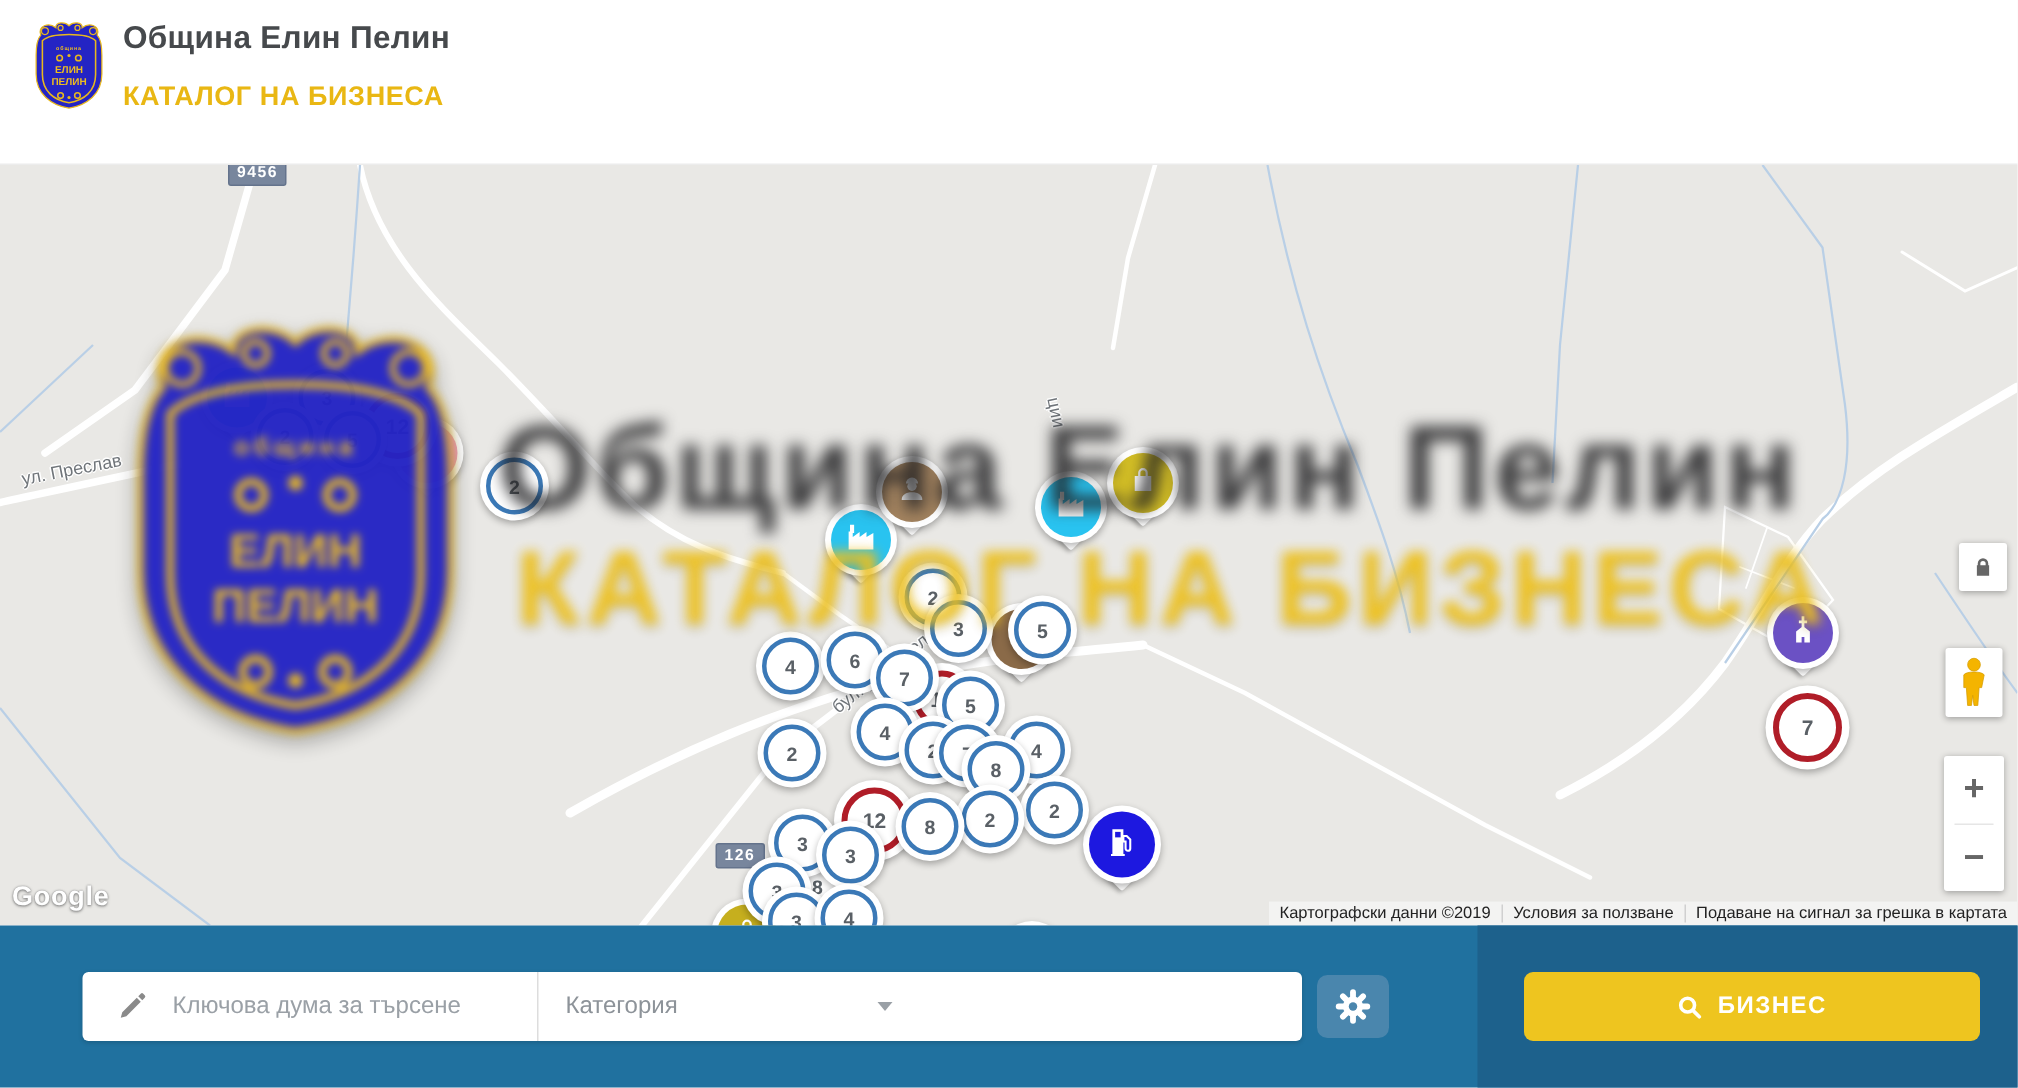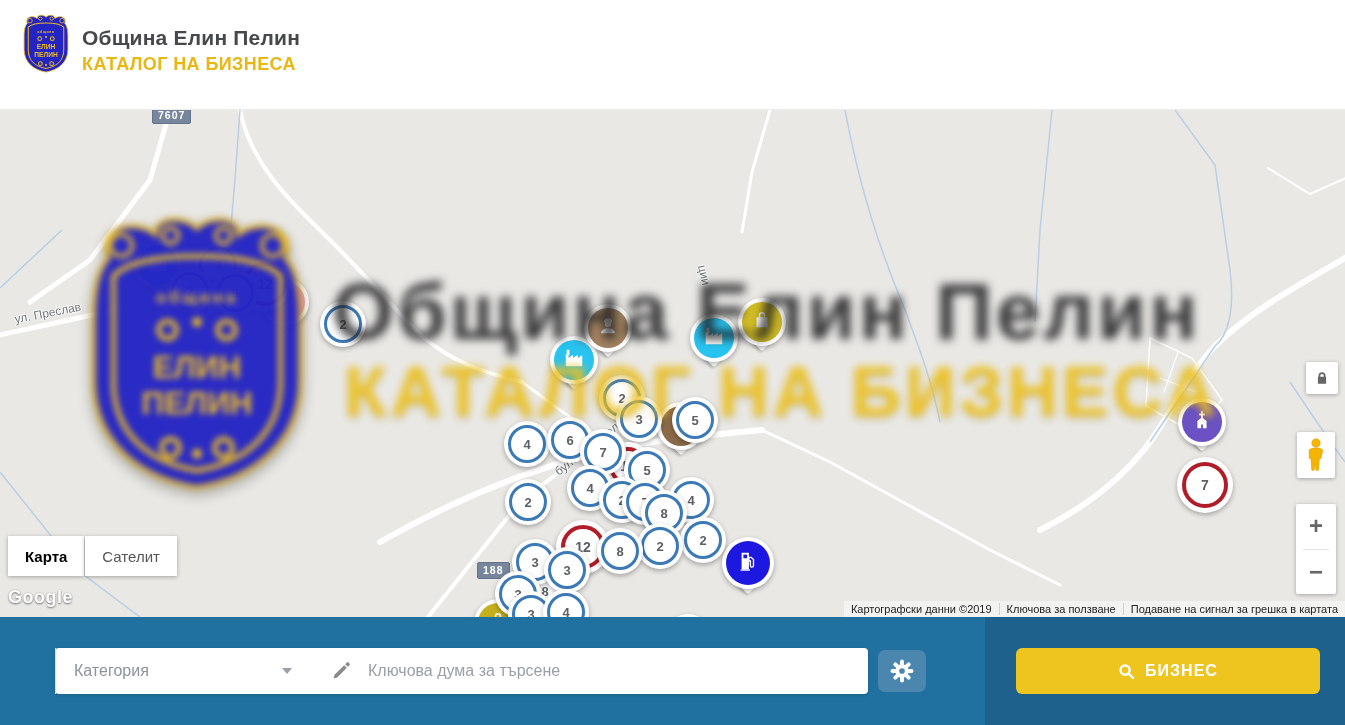--- a/index.html
+++ b/index.html
@@ -6,21 +6,21 @@
   html,body { width:1345px; height:725px; overflow:hidden; background:#fff;
               font-family:"Liberation Sans", sans-serif; }
 
   
   #header { position:absolute; left:0; top:0; width:1345px; height:110px;
             background:#fff; border-bottom:1px solid #ececec; z-index:100; }
   #logo-group { position:absolute; left:22px; top:13px; display:flex; align-items:flex-end; }
   #logo-shield { width:48px; height:62px; }
   #logo-text { margin-left:12px; }
   #logo-title { font-size:21px; font-weight:bold; color:#46494c; letter-spacing:.2px; }
-  #logo-subtitle { font-size:18px; font-weight:bold; color:#e9b713; letter-spacing:.4px; margin-top:4px; }
+  #logo-subtitle { font-size:18px; font-weight:bold; color:#e9b713; letter-spacing:.4px; margin-top:16px; }
   #main-nav { position:absolute; right:24px; top:0; height:110px; display:flex;
               align-items:center; gap:34px; }
   #main-nav a { text-decoration:none; color:#33383d; font-size:15px; font-weight:bold;
                 letter-spacing:-0.2px; transform:scale(.96,1.08); cursor:pointer; }
 
   
   #map { position:absolute; left:0; top:110px; width:1345px; height:507px;
          background:#e9e8e5; overflow:hidden; }
   #roads { position:absolute; left:0; top:0; z-index:1; }
 
@@ -385,24 +385,20 @@
       <text class="shield-txt" x="115" y="166" font-size="32" text-anchor="middle">ЕЛИН</text>
       <text class="shield-txt" x="115" y="203" font-size="32" text-anchor="middle">ПЕЛИН</text>
       <circle cx="88" cy="237" r="9" fill="none" stroke="#e8b81e" stroke-width="5"></circle>
       <circle cx="142" cy="237" r="9" fill="none" stroke="#e8b81e" stroke-width="5"></circle>
       <circle cx="115" cy="243" r="5" fill="#e8b81e"></circle>
     </svg>
     <div id="wm-line1">Община Елин Пелин</div>
     <div id="wm-line2">КАТАЛОГ НА БИЗНЕСА</div>
   </div>
 
-  <div id="maptype">
-    <div class="mt-btn" id="btn-karta">Карта</div>
-    <div class="mt-btn" id="btn-satelit">Сателит</div>
-  </div>
 
   <div id="lock-btn">
     <svg width="14" height="14" viewBox="0 0 24 24" fill="#666">
       <path d="M6 10V8a6 6 0 0 1 12 0v2h1v12H5V10h1zm3 0h6V8a3 3 0 0 0-6 0v2z"></path>
     </svg>
   </div>
 
   <div id="pegman">
     <svg width="22" height="34" viewBox="0 0 24 40">
       <g fill="#f4b400" stroke="#d69c00" stroke-width=".6">
@@ -415,43 +411,43 @@
   <div id="zoomctl">
     <div>+</div>
     <div class="sep"></div>
     <div>−</div>
   </div>
 
   <div id="google-logo">Google</div>
 
   <div id="attribution">
     <span>Картографски данни ©2019</span>
-    <span>Ключова за ползване</span>
+    <span>Условия за ползване</span>
     <span>Подаване на сигнал за грешка в картата</span>
   </div>
-<span class="road-badge" style="left: 152px; top: -3px;">7607</span>
-    <span class="road-badge" style="left: 477px; top: 452px;">188</span>
+<span class="road-badge" style="left: 152px; top: -3px;">9456</span>
+    <span class="road-badge" style="left: 477px; top: 452px;">126</span>
     <span class="street-label" style="left: 14px; top: 196px; transform: rotate(-11deg);">ул. Преслав</span>
     <span class="street-label" style="left: 548px; top: 332px; transform: rotate(-38deg);">бул. „Новосел</span>
     <span class="street-label" style="left: 694px; top: 158px; transform: rotate(78deg);">ции</span>
   </div>
 
 <div id="searchbar">
   <div id="searchbar-dark"></div>
 
   <div id="filterbar">
-    <div class="fsec" id="sec-category">
-      <span class="sel-label">Категория</span>
-      <span class="caret"></span>
-    </div>
     <div class="fsec" id="sec-keyword">
       <svg id="pencil" width="20" height="20" viewBox="0 0 24 24" fill="#8a8a8a">
         <path d="M3 21 l1.2-4.5 L15.8 5 19 8.2 7.5 19.8 3 21 z M17 3.8 l2-2 a1.4 1.4 0 0 1 2 0 l1.2 1.2 a1.4 1.4 0 0 1 0 2 l-2 2 z"></path>
       </svg>
       <input id="keyword-input" type="text" placeholder="Ключова дума за търсене" style="">
+    </div>
+    <div class="fsec" id="sec-category">
+      <span class="sel-label">Категория</span>
+      <span class="caret"></span>
     </div>
   </div>
 
   <button id="gear-btn">
     <svg width="26" height="26" viewBox="0 0 24 24">
       <g stroke="#fff" stroke-width="3.6" stroke-linecap="round">
         <line x1="12" y1="3.2" x2="12" y2="6"></line>
           <line x1="12" y1="18" x2="12" y2="20.8"></line>
         <line x1="3.2" y1="12" x2="6" y2="12"></line>
           <line x1="18" y1="12" x2="20.8" y2="12"></line>

